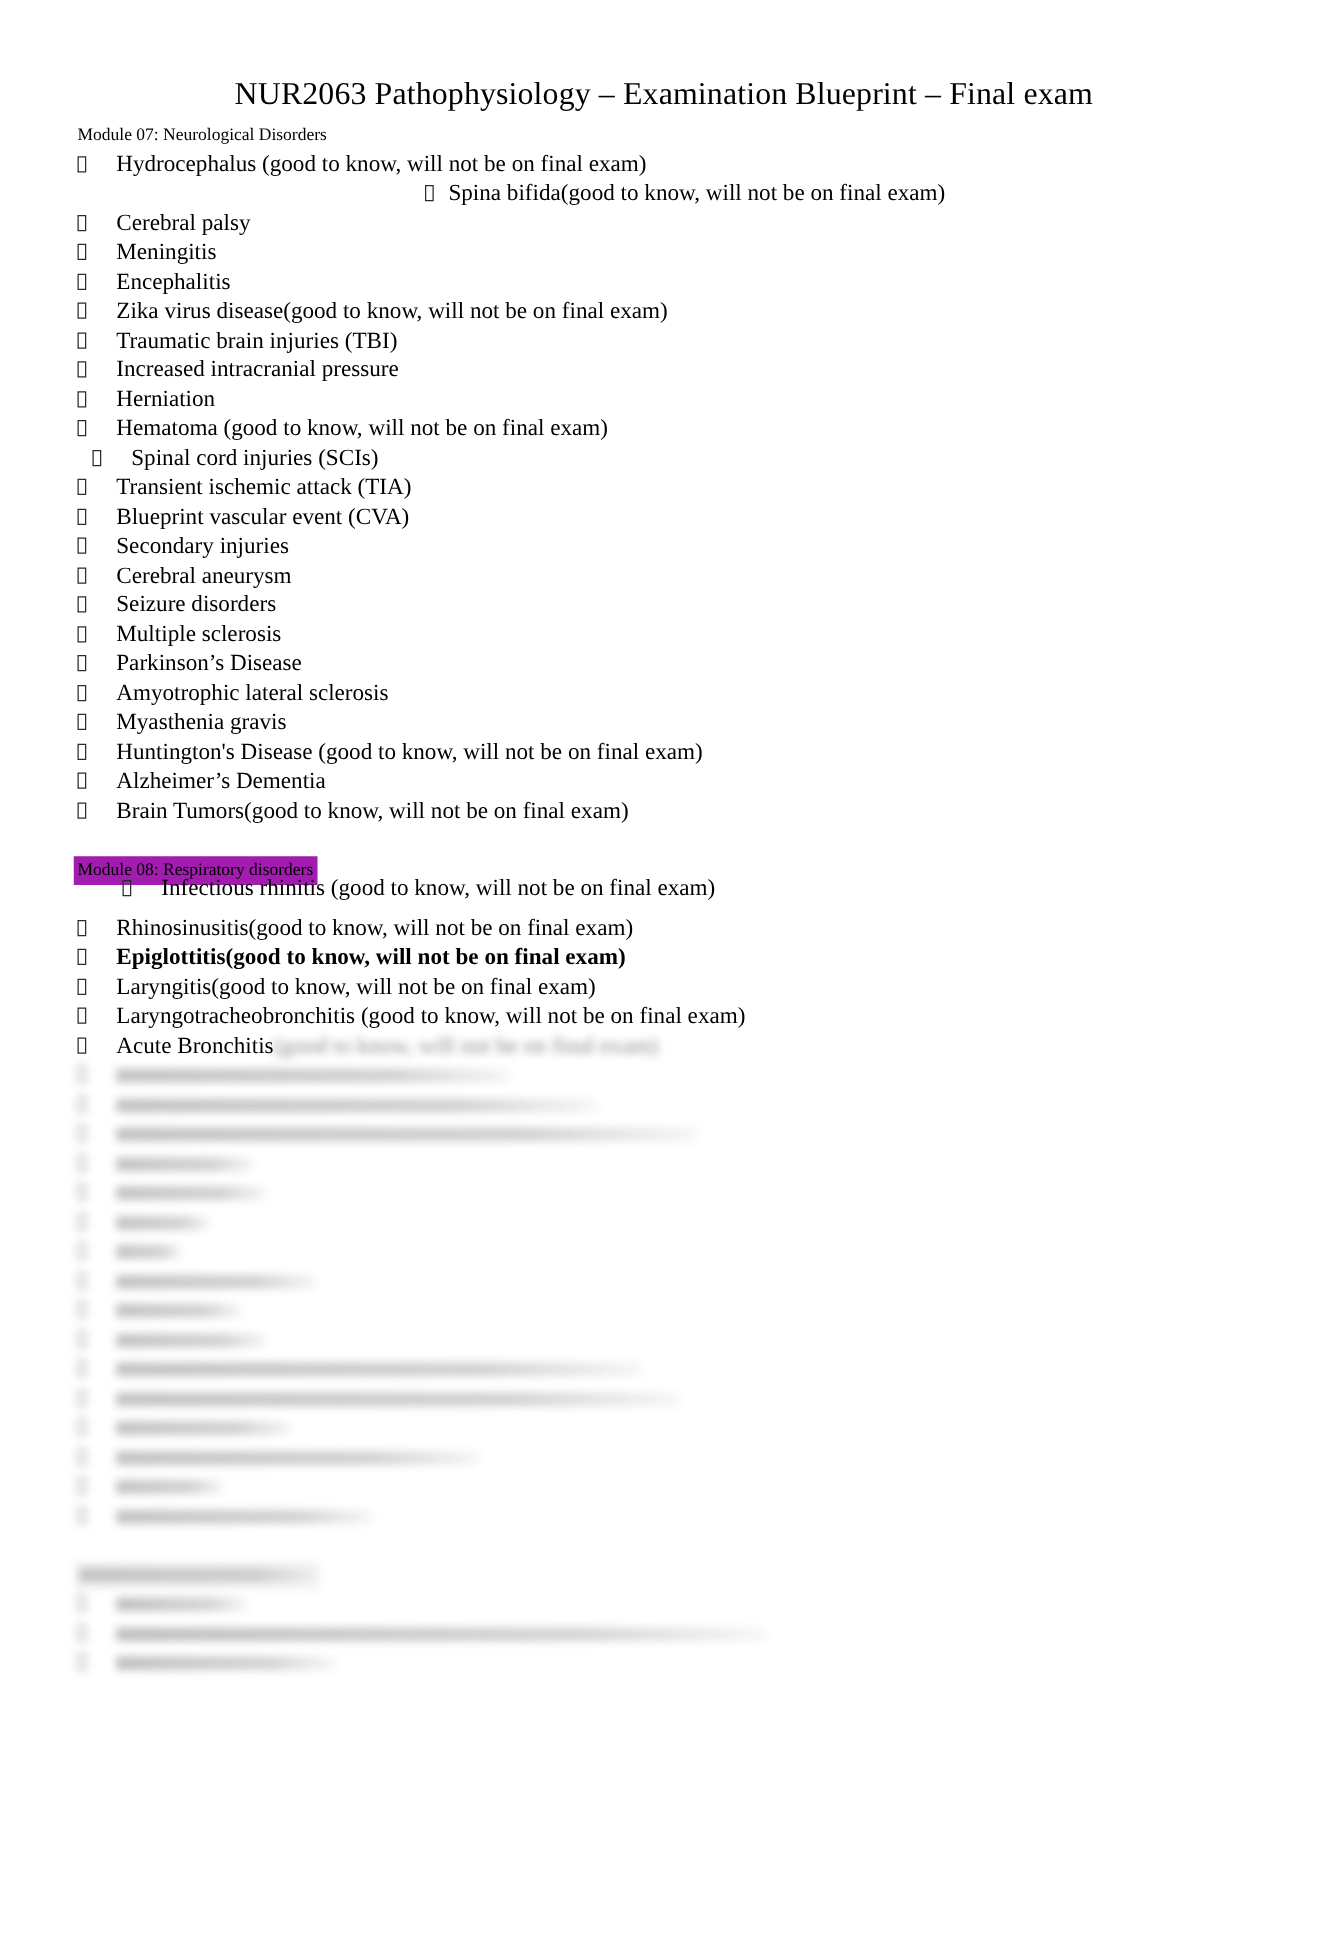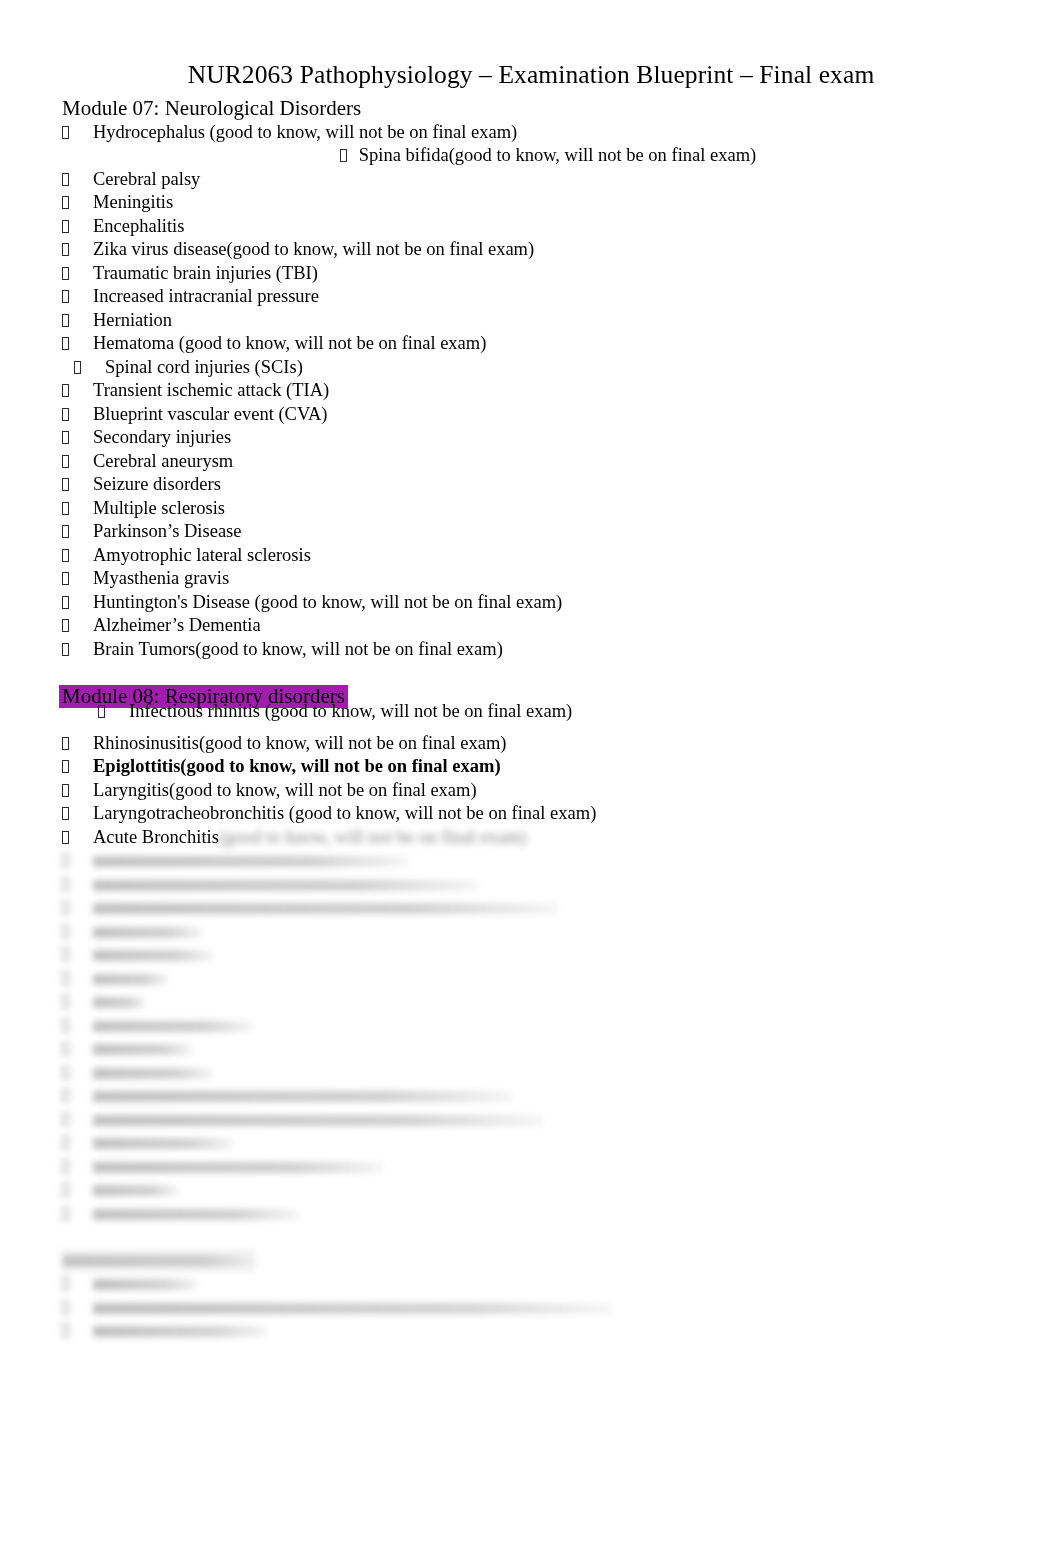--- a/index.html
+++ b/index.html
@@ -32,21 +32,21 @@
     text-align: center;
     font-size: 25.5px;
     line-height: 30px;
     letter-spacing: 0.1px;
     white-space: nowrap;
   }
 
   .module-heading {
     position: absolute;
     left: 62px;
-    font-size: 21px;
+    font-size: 14px;
     line-height: 23.5px;
     white-space: nowrap;
   }
   .module-heading.shaded {
     background: #a21caf;
     padding: 0 3px;
     left: 59px;
   }
 
   .bullet-row {

